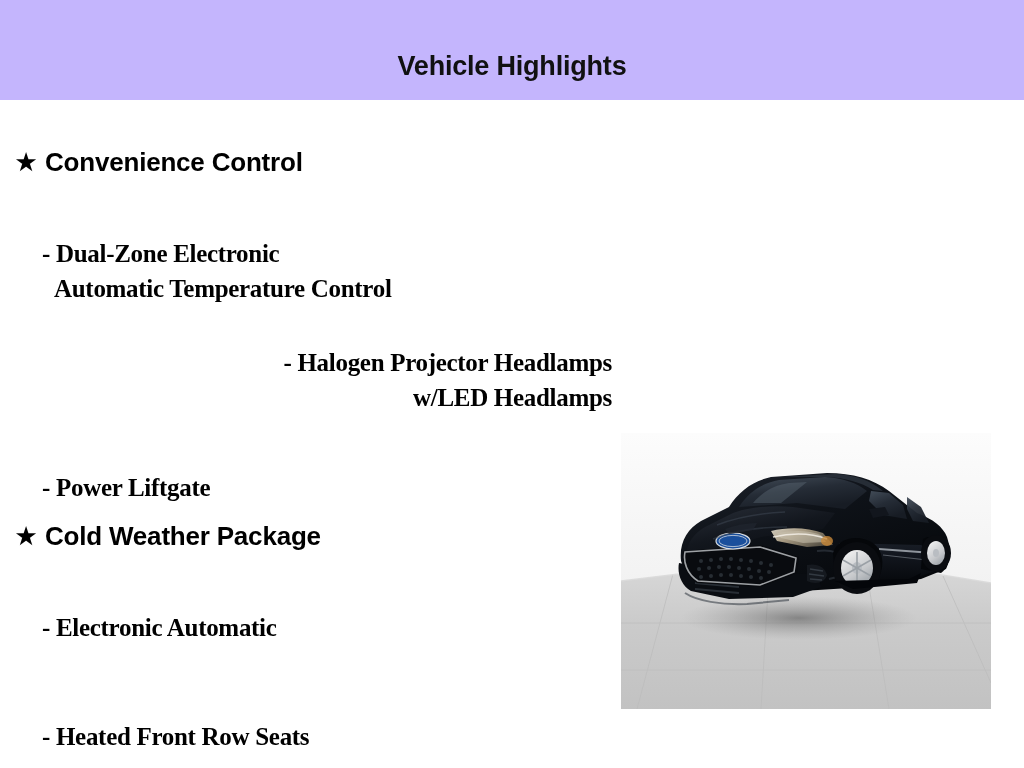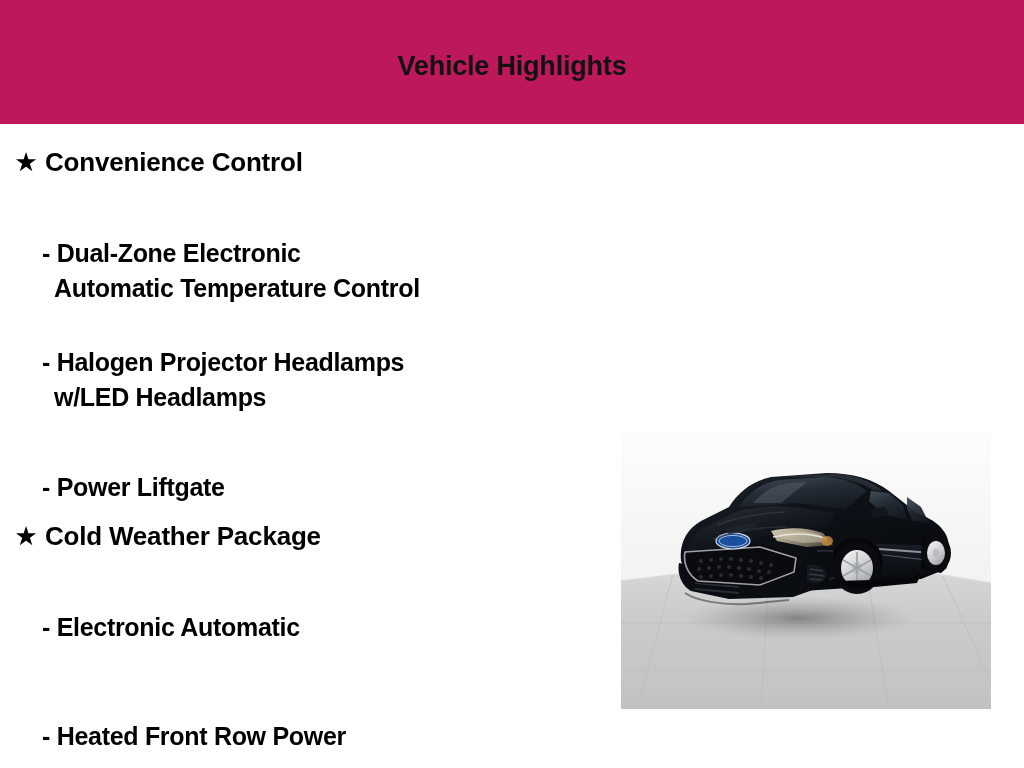--- a/index.html
+++ b/index.html
@@ -16,22 +16,22 @@
     color: #000000;
     position: relative;
   }
 
   
   .header-bar {
     position: absolute;
     left: 0;
     top: 0;
     width: 1024px;
-    height: 124px;
-    background: #be185d;
+    height: 100px;
+    background: #c4b5fd;
     box-sizing: border-box;
   }
   .header-title {
     position: absolute;
     left: 0;
     top: 50px;
     width: 1024px;
     text-align: center;
     font-size: 27px;
     font-weight: bold;
@@ -82,20 +82,21 @@
   }
 
   .feature-item {
     position: absolute;
     left: 42px;
     width: 570px;
     font-size: 25px;
     font-weight: bold;
     line-height: 35px;
     letter-spacing: -0.3px;
+    font-family: Liberation Serif, serif;
   }
   .feature-item .fl { display: block; white-space: nowrap; }
   .feature-item .fl2 { margin-left: 12px; }
 
   
   .vehicle-photo {
     position: absolute;
     left: 621px;
     top: 305px;
     width: 370px;
@@ -121,21 +122,21 @@
       <div class="pkg-heading">
         <span class="star-bullet">★</span>
         <span>Convenience Control</span>
       </div>
 
       <div class="feature-item" style="top:94px;">
         <span class="fl">- Dual-Zone Electronic</span>
         <span class="fl fl2">Automatic Temperature Control</span>
       </div>
 
-      <div class="feature-item" style="top:203px;">
+      <div class="feature-item" style="top:203px;text-align:right;">
         <span class="fl">- Halogen Projector Headlamps</span>
         <span class="fl fl2">w/LED Headlamps</span>
       </div>
 
       <div class="feature-item" style="top:312px;margin-top:16px;">
         <span class="fl">- Power Liftgate</span>
       </div>
 
     </div>
 
@@ -144,21 +145,21 @@
       <div class="pkg-heading">
         <span class="star-bullet">★</span>
         <span>Cold Weather Package</span>
       </div>
 
       <div class="feature-item" style="top:94px;">
         <span class="fl">- Electronic Automatic</span>
       </div>
 
       <div class="feature-item" style="top:203px;">
-        <span class="fl">- Heated Front Row Power</span>
+        <span class="fl">- Heated Front Row Seats</span>
       </div>
 
     </div>
 
   </div>
 
   <div class="vehicle-photo">
     <svg width="370" height="276" viewBox="0 0 370 276" xmlns="http://www.w3.org/2000/svg">
       <defs>
         <linearGradient id="backdropG" x1="0" y1="0" x2="0" y2="1">

